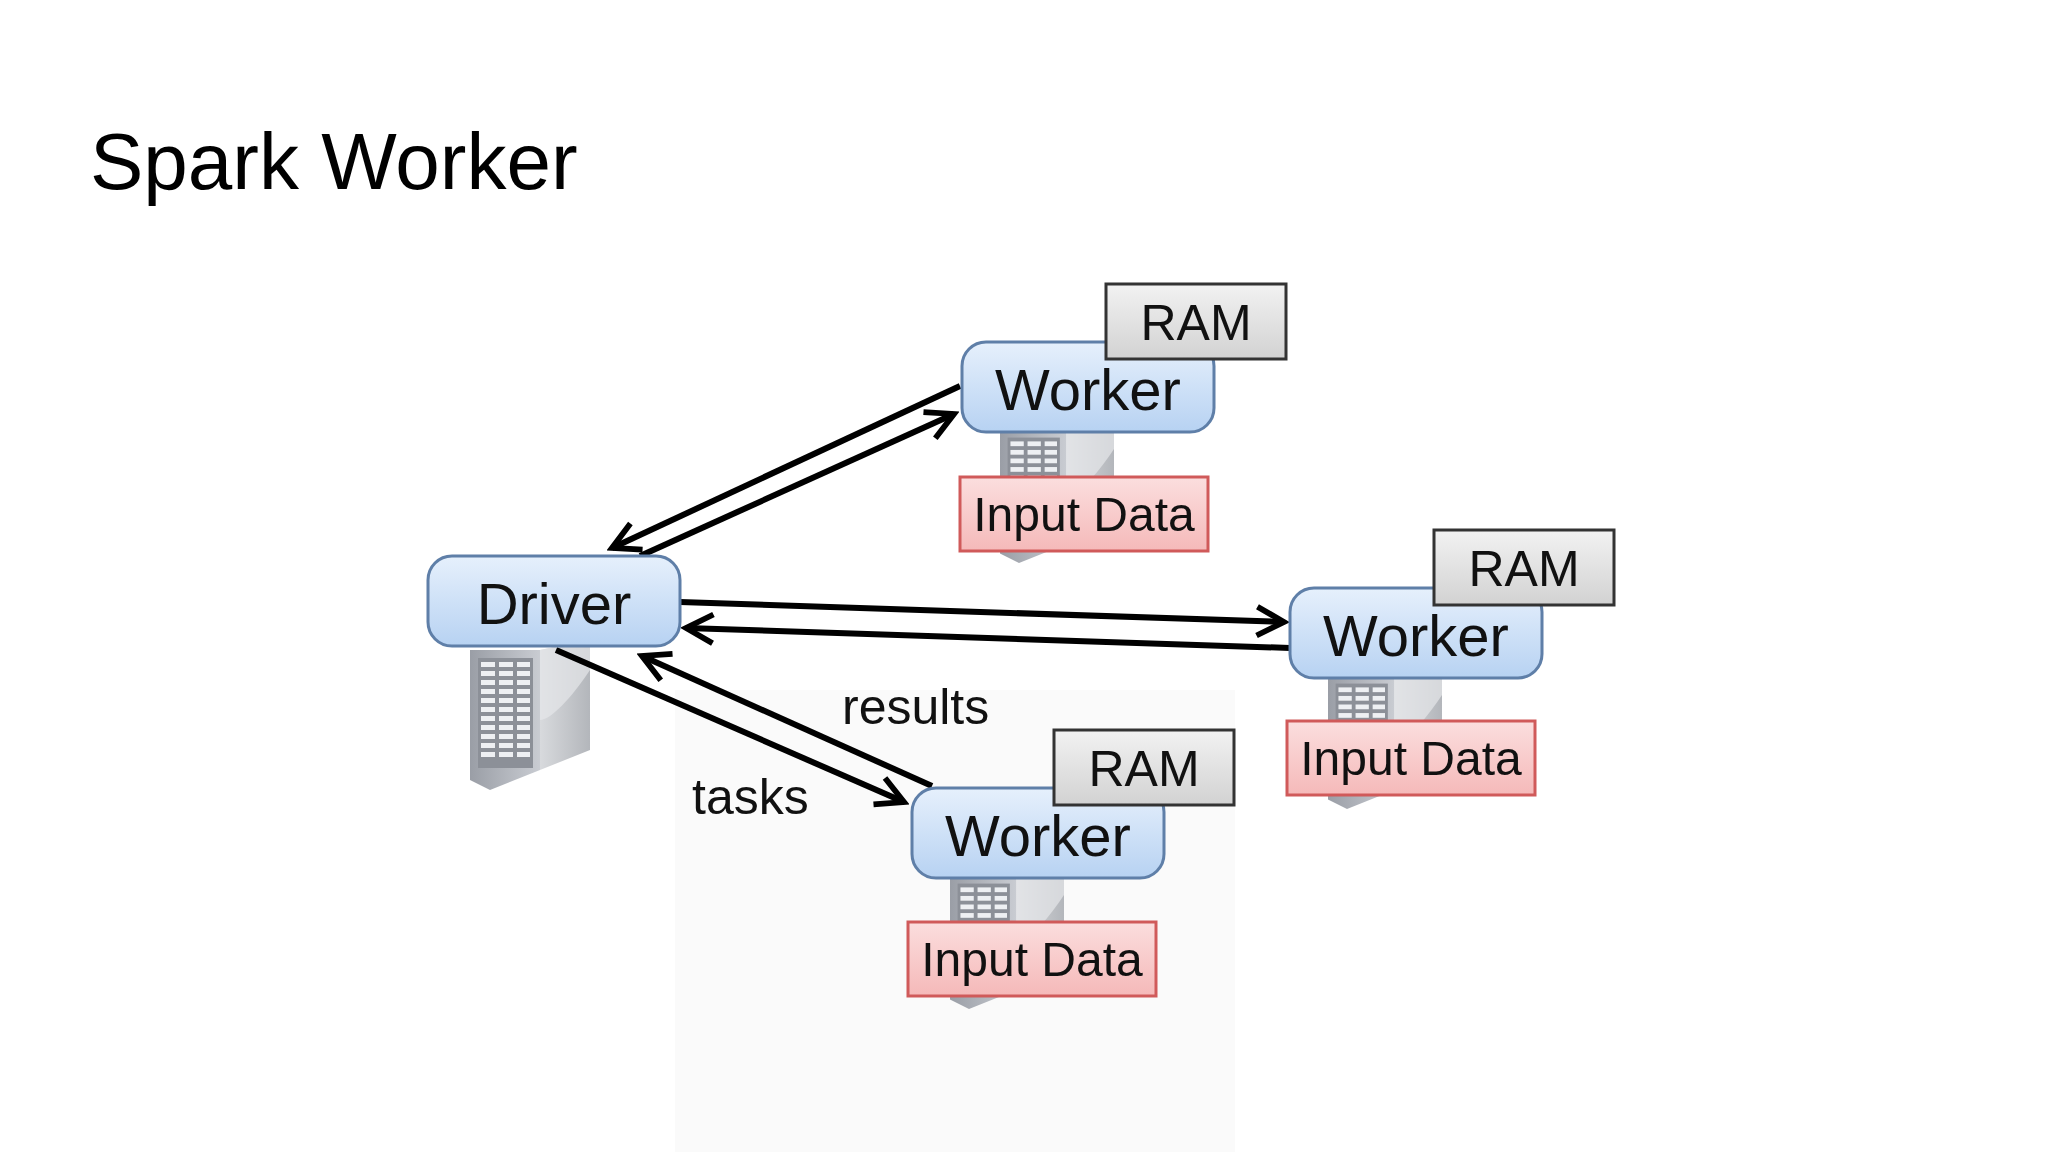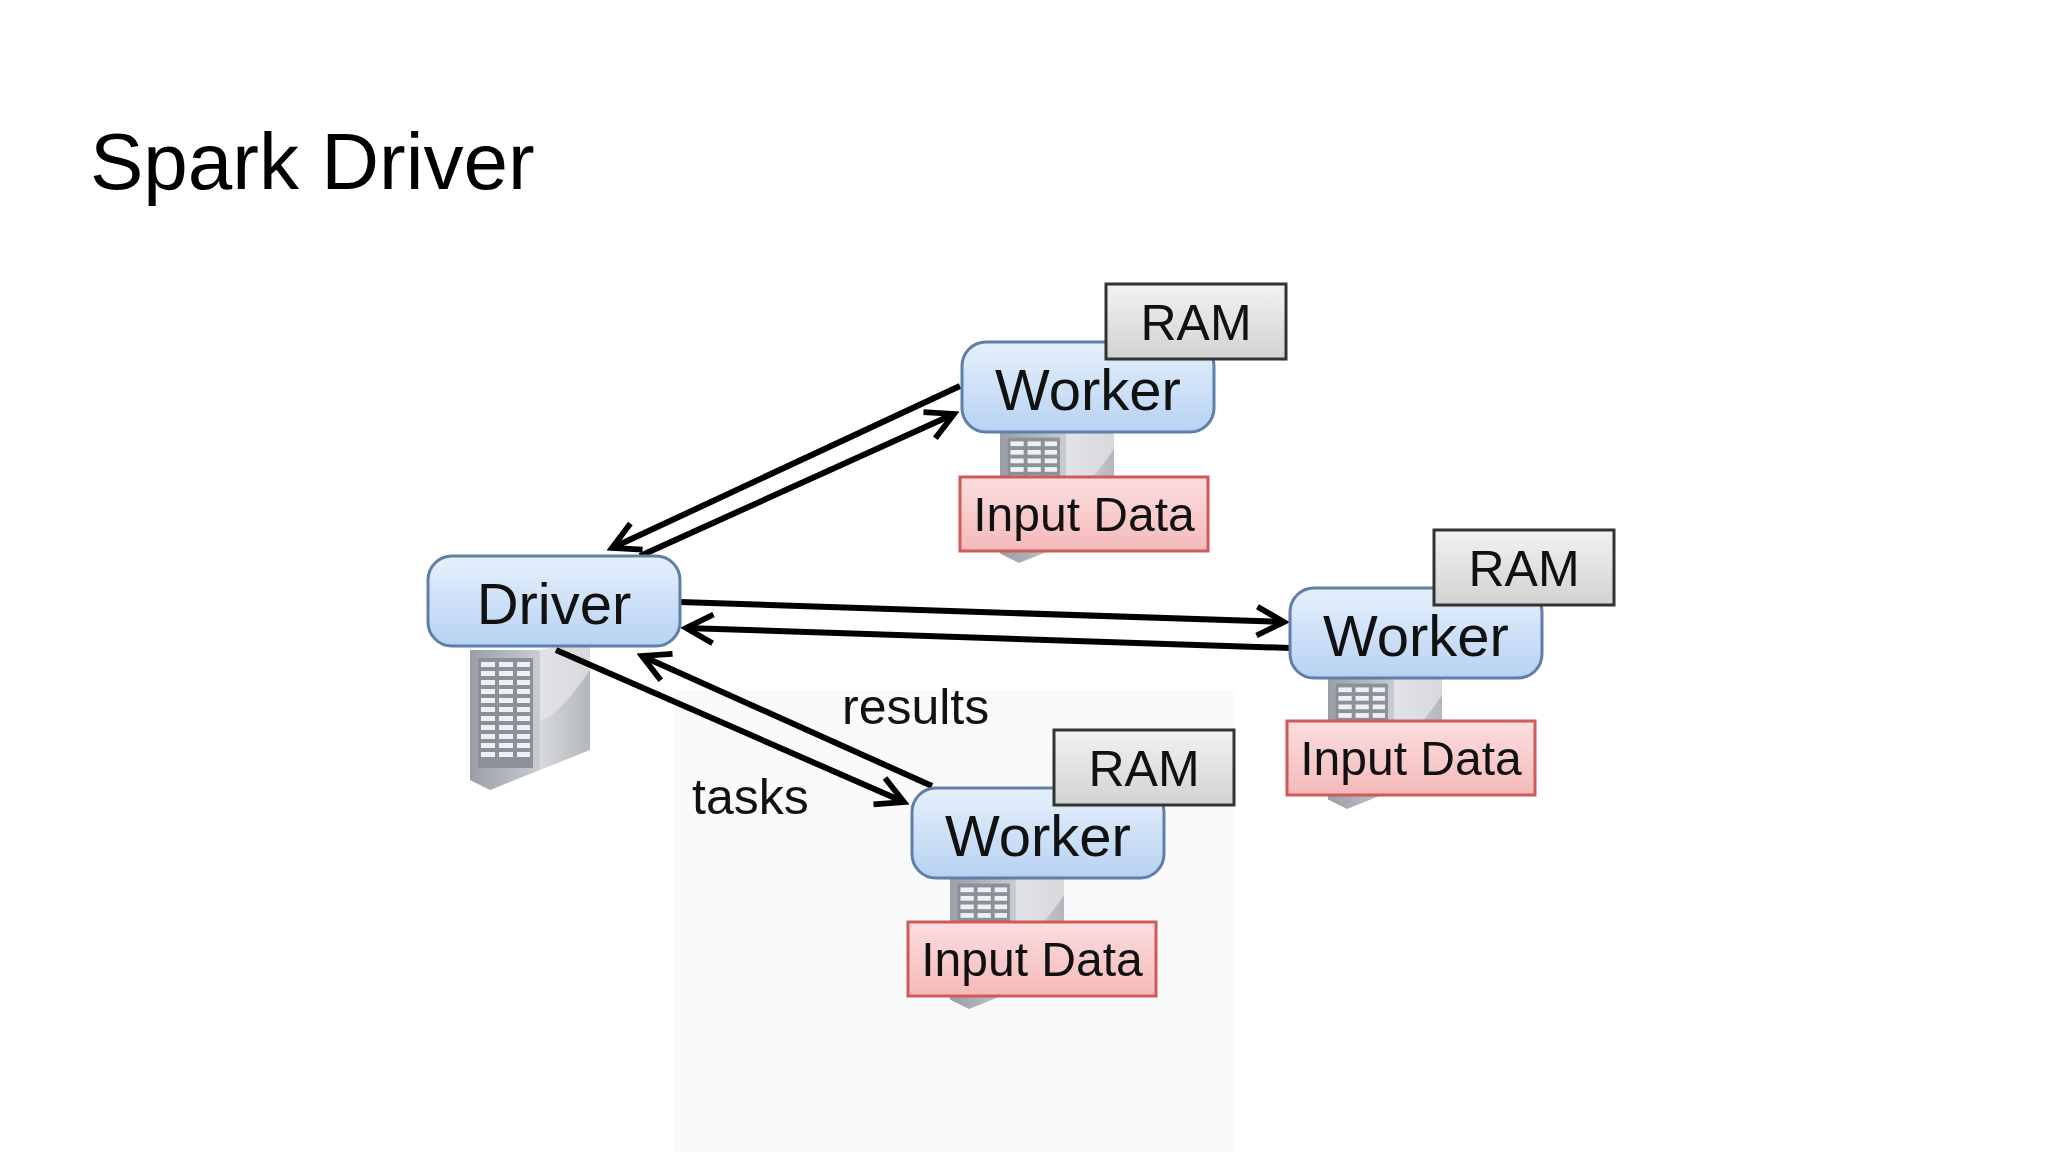--- a/index.html
+++ b/index.html
@@ -7,21 +7,21 @@
   .slide-title { position:absolute; left:90px; top:122px; font-size:80px; color:#000; line-height:1; letter-spacing:0px; }
   .diagram-bg { position:absolute; left:675px; top:690px; width:560px; height:462px; background:#fafafa; }
   svg.diagram { position:absolute; left:0; top:0; width:2048px; height:1152px; }
   .node-label { font-family:"Liberation Sans", sans-serif; fill:#111; }
 </style>
 </head>
 <body>
 
 <div class="diagram-bg"></div>
 
-<div class="slide-title">Spark Driver</div>
+<div class="slide-title">Spark Worker</div>
 
 <svg class="diagram" viewBox="0 0 2048 1152" xmlns="http://www.w3.org/2000/svg">
   <defs>
     <linearGradient id="nodeGrad" x1="0" y1="0" x2="0" y2="1">
       <stop offset="0" stop-color="#e6f0fc"></stop>
       <stop offset="1" stop-color="#b7d2f2"></stop>
     </linearGradient>
     <linearGradient id="ramGrad" x1="0" y1="0" x2="0" y2="1">
       <stop offset="0" stop-color="#f2f2f2"></stop>
       <stop offset="1" stop-color="#d2d2d2"></stop>

